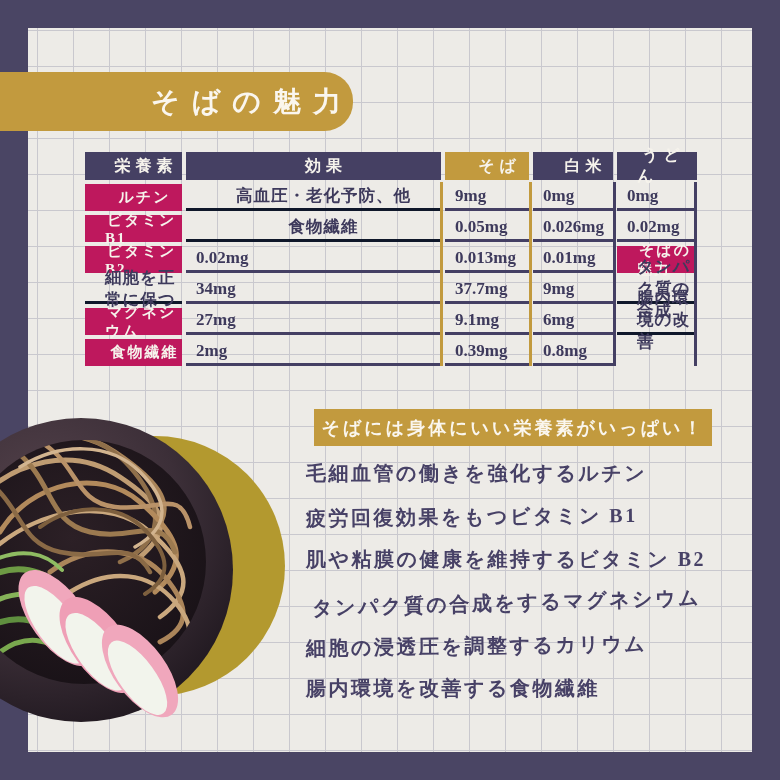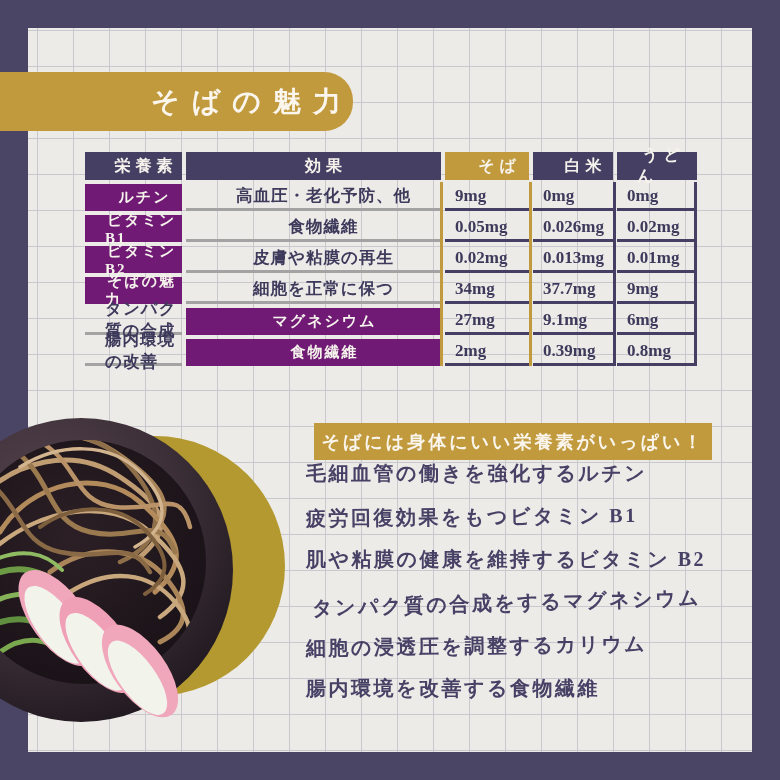--- a/index.html
+++ b/index.html
@@ -30,29 +30,29 @@
   .ntable{
     position:absolute;left:85px;top:152px;width:612px;
     display:grid;
     grid-template-columns:97px 255px 84px 80px 80px;
     grid-template-rows:28px repeat(6,27px);
     column-gap:4px;row-gap:4px;
   }
   .cell{box-sizing:border-box;display:flex;align-items:center;justify-content:center;padding-left:20px;}
   .h{background:#454063;color:#f6f3ec;font-size:16px;font-weight:700;letter-spacing:5px;text-indent:5px;}
   .h.gold{background:#c29a3e;}
-  .n{background:#701a75;color:#f6f3ec;font-size:15px;font-weight:700;letter-spacing:2px;text-indent:2px;}
-  .e{color:#3e3a5c;font-size:16.5px;font-weight:700;letter-spacing:1px;border-bottom:3px solid #a3a3a3;}
+  .n{background:#be185d;color:#f6f3ec;font-size:15px;font-weight:700;letter-spacing:2px;text-indent:2px;}
+  .e{color:#3e3a5c;font-size:16.5px;font-weight:700;letter-spacing:1px;border-bottom:3px solid #0f172a;}
   .v{color:#3e3a5c;font-size:17px;font-weight:700;justify-content:flex-start;padding-left:10px;border-bottom:3px solid #443f63;}
   .vline{position:absolute;top:30px;height:184px;width:3px;}
   .vline.gold{background:#c29a3e;}
   .vline.dark{background:#443f63;}
   
   .badge{
-    position:absolute;left:314px;top:423px;width:398px;height:37px;
+    position:absolute;left:314px;top:409px;width:398px;height:37px;
     background:#c29a3e;color:#faf6ee;
     display:flex;align-items:center;justify-content:center;
     font-size:18px;font-weight:700;letter-spacing:3px;
   }
   
   .benefits{position:absolute;left:306px;top:461px;width:440px;}
   .benefit{
     color:#474166;font-size:20px;font-weight:700;letter-spacing:2.5px;
     height:24px;line-height:24px;margin-bottom:19px;white-space:nowrap;
   }
@@ -140,21 +140,20 @@
     <div class="cell v">0mg</div>
     <div class="cell v">0mg</div>
 
     <div class="cell n">ビタミンB1</div>
     <div class="cell e">食物繊維</div>
     <div class="cell v">0.05mg</div>
     <div class="cell v">0.026mg</div>
     <div class="cell v">0.02mg</div>
 
     <div class="cell n">ビタミンB2</div>
-    <div class="cell e">皮膚や粘膜の再生</div>
     <div class="cell v">0.02mg</div>
     <div class="cell v">0.013mg</div>
     <div class="cell v">0.01mg</div>
 
     <div class="cell n">そばの魅力</div>
     <div class="cell e">細胞を正常に保つ</div>
     <div class="cell v">34mg</div>
     <div class="cell v">37.7mg</div>
     <div class="cell v">9mg</div>
 

